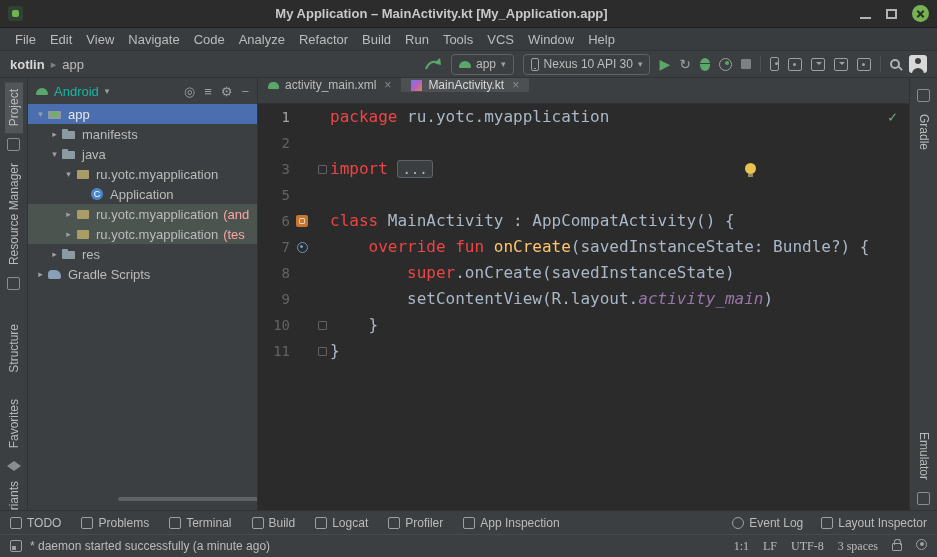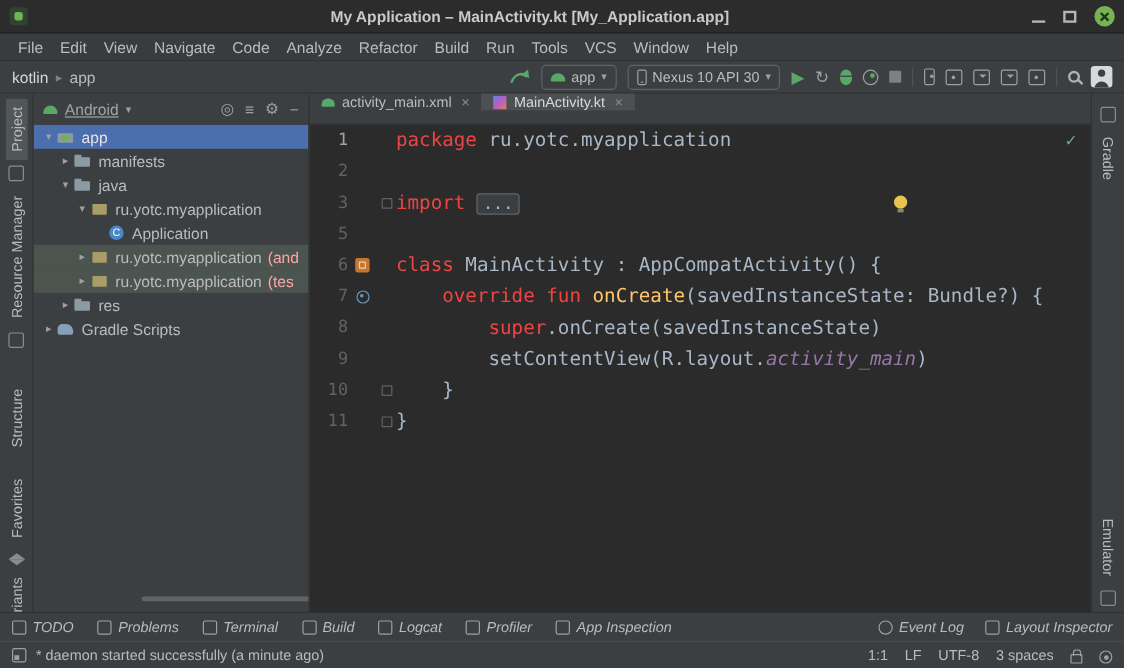--- a/index.html
+++ b/index.html
@@ -24,21 +24,21 @@
 
   
   .menubar { height: 22px; flex: none; background: #393c3e; display: flex; align-items: center;
     padding-left: 8px; font-size: 13px; }
   .menu-item { padding: 0 7px; color: #bbbbbb; cursor: default; }
 
   
   .toolbar { height: 28px; flex: none; background: #3c3f41; border-top: 1px solid #323232;
     border-bottom: 1px solid #323232; display: flex; align-items: center; padding: 0 10px; font-size: 13px; }
   .breadcrumb { display: flex; align-items: center; gap: 6px; }
-  .bc-root { color: #d6d6d6; font-weight: normal; }
+  .bc-root { color: #d6d6d6; font-weight: bold; }
   .bc-sep { color: #7d8184; font-size: 11px; }
   .bc-leaf { color: #bbbbbb; }
   .tbr { margin-left: auto; display: flex; align-items: center; gap: 9px; }
   .tsep { width: 1px; height: 16px; background: #515151; }
   .swoosh svg { display: block; }
   .combo { height: 21px; border: 1px solid #5e6366; border-radius: 4px; display: flex; align-items: center;
     gap: 5px; padding: 0 7px; font-size: 12px; color: #bbbbbb; }
   .caret-down { font-size: 9px; color: #9da0a3; }
   .droid-head { width: 12px; height: 7px; background: #59a869; border-radius: 6px 6px 1px 1px; }
   .phone-ico { width: 8px; height: 13px; border: 1px solid #9da0a3; border-radius: 2px; position: relative; }
@@ -83,21 +83,21 @@
     border-bottom: 5px solid #8a8d8f; position: relative; }
   .star-ico::after { content: ''; position: absolute; left: -7px; top: 5px; border-left: 7px solid transparent;
     border-right: 7px solid transparent; border-top: 5px solid #8a8d8f; }
   .stripe-spacer { flex: 1; }
 
   
   .project { width: 230px; flex: none; background: #3c3f41; border-right: 1px solid #323232;
     display: flex; flex-direction: column; position: relative; overflow: hidden; }
   .proj-head { height: 26px; flex: none; display: flex; align-items: center; padding: 0 8px; gap: 6px;
     font-size: 13px; }
-  .proj-head .label { color: #a3a3a3; text-decoration: underline; }
+  .proj-head .label { color: #14b8a6; }
   .ph-icons { margin-left: auto; display: flex; align-items: center; gap: 9px; color: #9da0a3; font-size: 13px; }
   .tree { flex: 1; overflow: hidden; font-size: 13px; }
   .trow { height: 20px; display: flex; align-items: center; white-space: nowrap; overflow: hidden; cursor: default; }
   .trow.selected { background: #4b6eaf; }
   .trow.selected .tlabel { color: #e6e6e6; }
   .trow.highlight { background: #4c5450; }
   .tchev { width: 13px; flex: none; text-align: center; color: #9da0a3; font-size: 9px; }
   .ticon { width: 16px; height: 16px; flex: none; margin-right: 5px; position: relative; }
   .tlabel { color: #bbbbbb; }
   .tsuffix { color: #fca5a5; margin-left: 5px; }
@@ -148,35 +148,35 @@
   .gi-override { width: 11px; height: 11px; border: 1.5px solid #6897bb; border-radius: 50%; position: relative; }
   .gi-override::after { content: ''; position: absolute; top: 2.5px; left: 2.5px; width: 3px; height: 3px;
     background: #6897bb; border-radius: 50%; }
   .bulb { position: absolute; left: 487px; top: 59px; width: 11px; height: 11px; border-radius: 50%;
     background: #e8c34e; }
   .bulb::after { content: ''; position: absolute; bottom: -3px; left: 3px; width: 5px; height: 3px; background: #8a8a6a; }
   .inspect-ok { position: absolute; top: 4px; right: 12px; color: #6aab73; font-size: 15px; font-weight: bold; }
 
   
   .twbar { height: 24px; flex: none; background: #3c3f41; border-top: 1px solid #323232;
-    display: flex; align-items: center; padding: 0 10px; font-size: 12px; font-style: italic; }
+    display: flex; align-items: center; padding: 0 10px; font-size: 12px; }
   .tw-item { display: flex; align-items: center; gap: 5px; margin-right: 20px; color: #bbbbbb; cursor: default; }
   .tw-right { margin-left: auto; display: flex; align-items: center; }
   .tw-right .tw-item { margin-right: 0; margin-left: 18px; }
   .tw-ico { width: 12px; height: 12px; border: 1.5px solid #9da0a3; border-radius: 2px; flex: none; }
   .tw-ico.round { border-radius: 50%; }
 
   
   .statusbar { height: 23px; flex: none; background: #3c3f41; border-top: 1px solid #4a4a4a;
     display: flex; align-items: center; padding: 0 10px; font-size: 12px; color: #bbbbbb; }
   .sb-winico { width: 12px; height: 12px; border: 1.5px solid #9da0a3; border-radius: 2px; margin-right: 8px;
     position: relative; flex: none; }
   .sb-winico::after { content: ''; position: absolute; left: 1px; bottom: 1px; width: 4px; height: 4px; background: #9da0a3; }
   .sb-msg { white-space: nowrap; overflow: hidden; }
-  .sb-right { margin-left: auto; display: flex; align-items: flex-end; gap: 14px; }
+  .sb-right { margin-left: auto; display: flex; align-items: flex-start; gap: 14px; font-family: Liberation Serif, serif; }
   .lock-ico { width: 10px; height: 8px; border: 1.5px solid #9da0a3; border-radius: 1px; position: relative; margin-top: 4px; }
   .lock-ico::before { content: ''; position: absolute; top: -5px; left: 1px; width: 5px; height: 5px;
     border: 1.5px solid #9da0a3; border-bottom: none; border-radius: 3px 3px 0 0; }
   .hl-ico { width: 11px; height: 11px; border: 1.5px solid #9da0a3; border-radius: 50%; position: relative; }
   .hl-ico::after { content: ''; position: absolute; inset: 2.5px; background: #9da0a3; border-radius: 50%; }
 </style>
 </head>
 <body>
 
 <div class="window">

